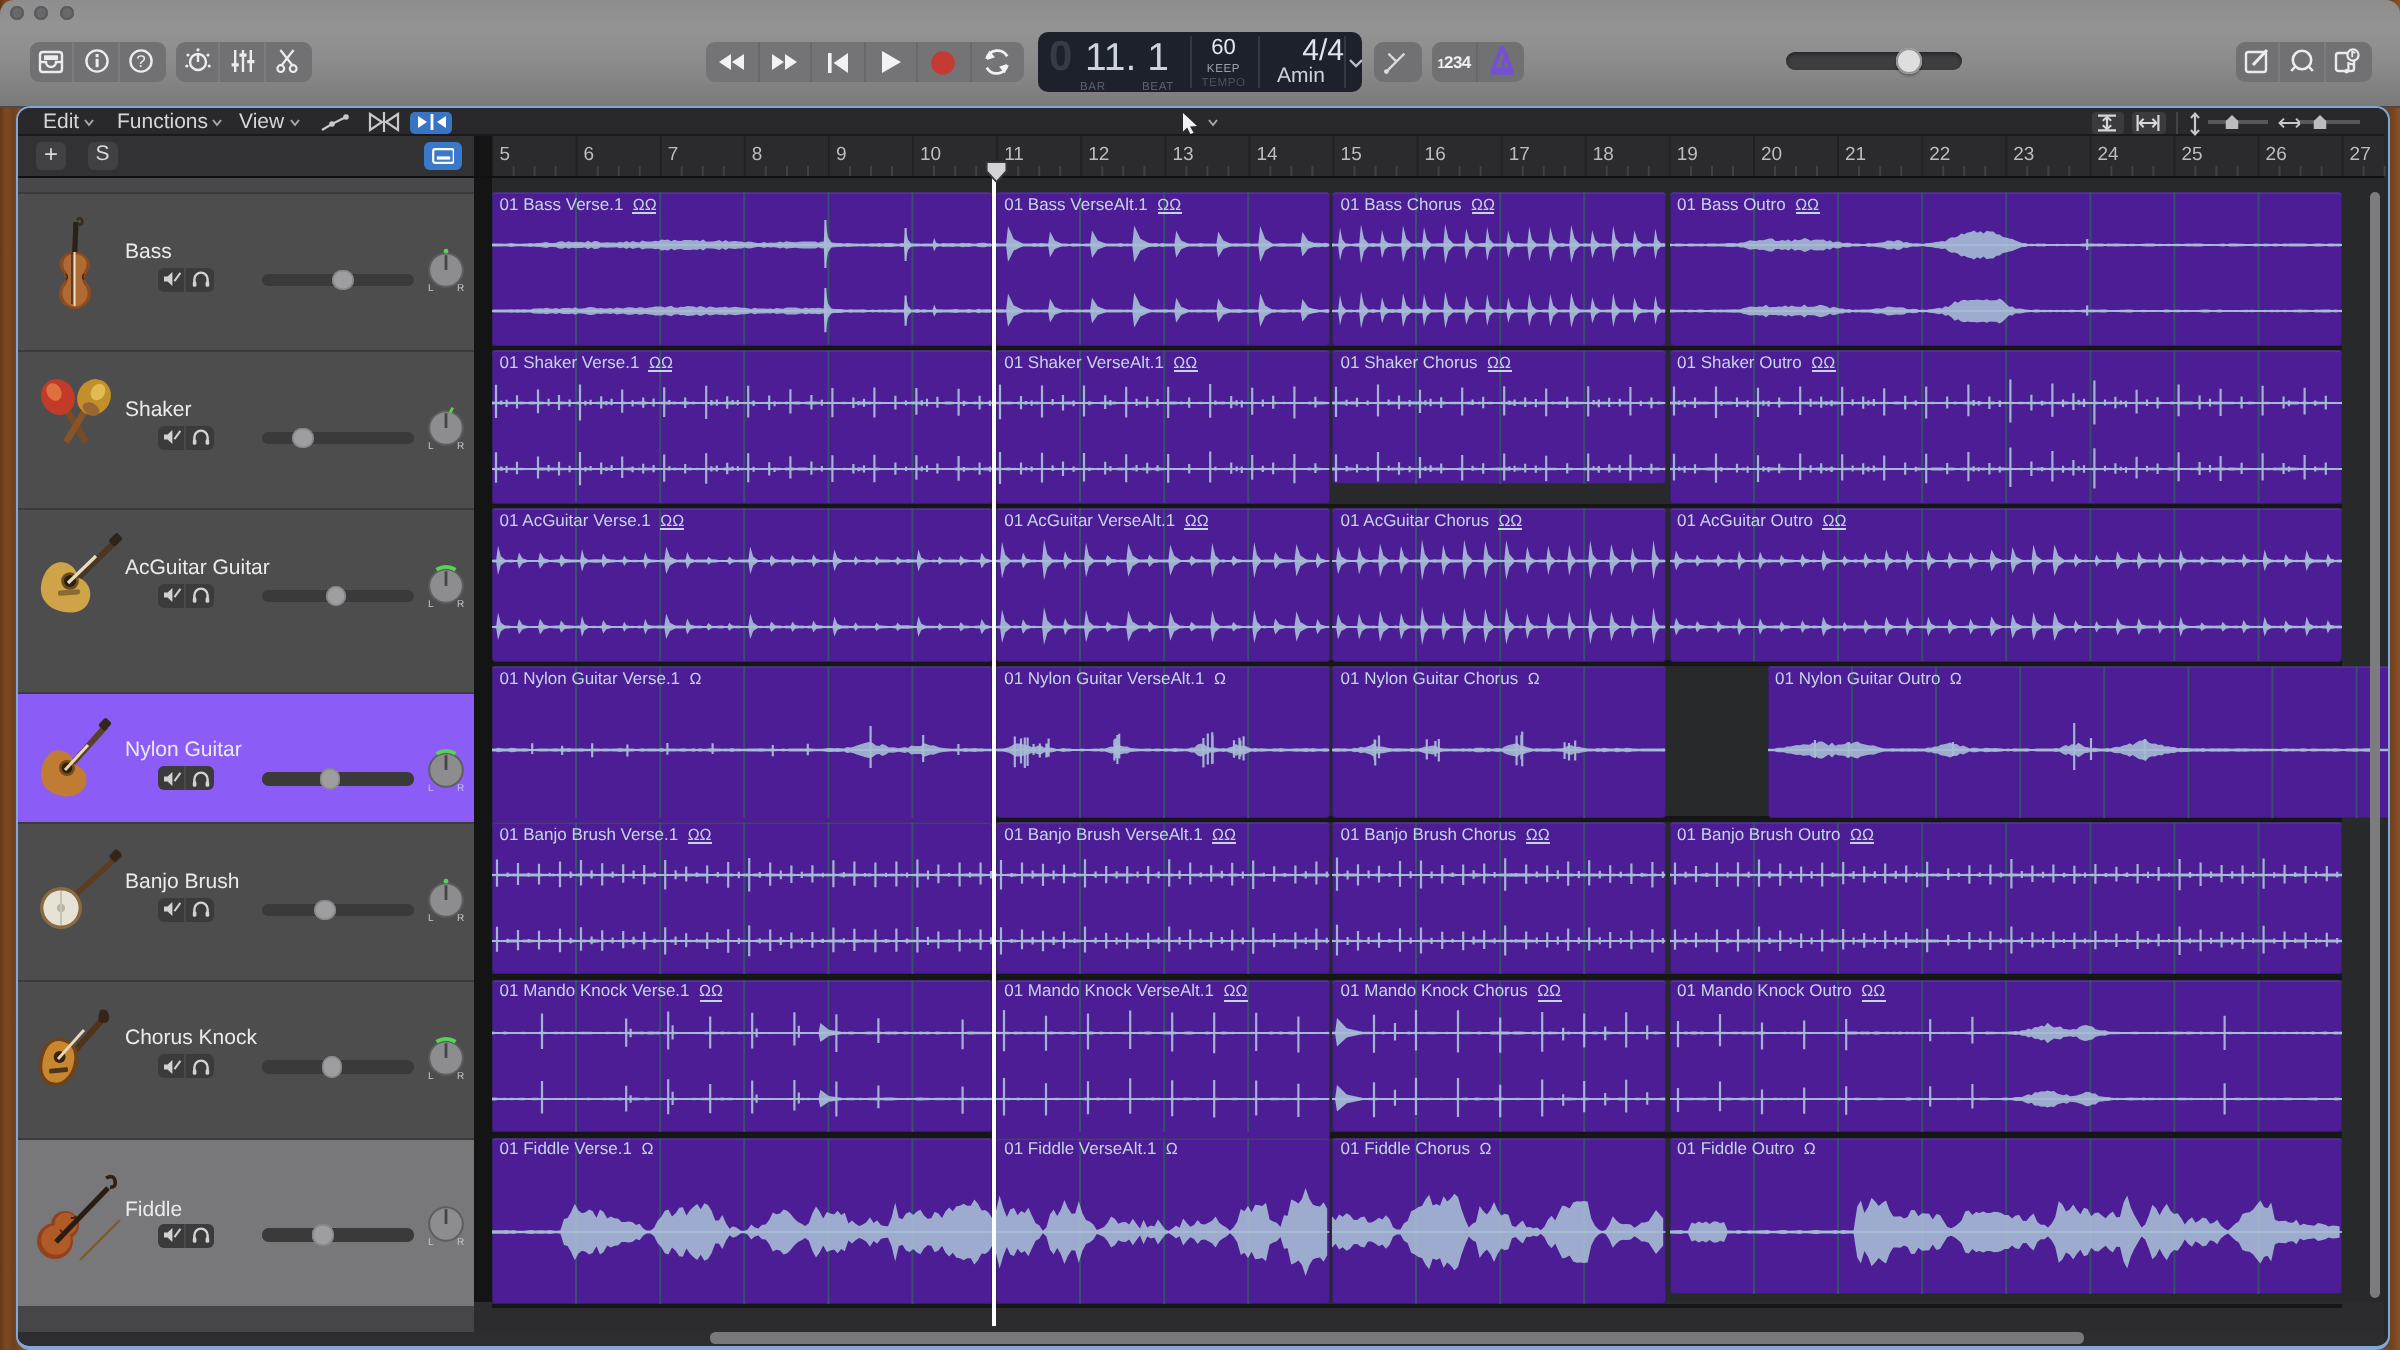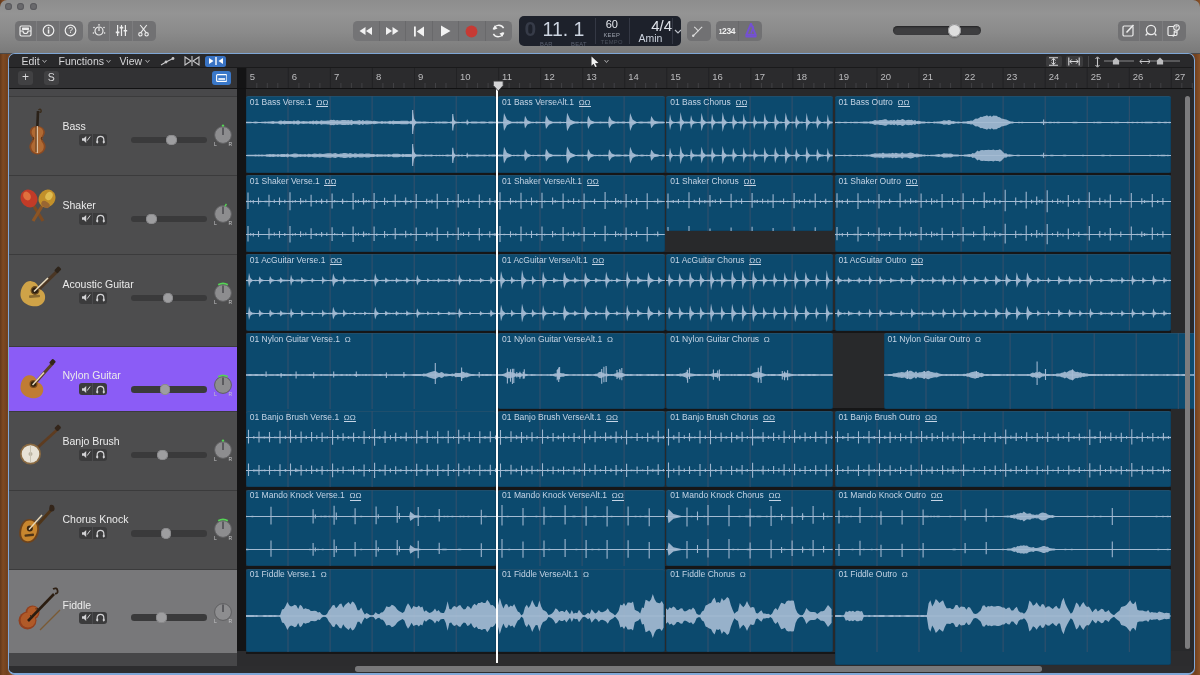--- a/index.html
+++ b/index.html
@@ -29,21 +29,21 @@
 #hcol{position:absolute;left:9.5px;top:89.5px;width:227.5px;height:564px;background:#4d4d4e}
 .hrow{position:absolute;left:9.5px;width:227.5px;background:#4d4d4e;border-top:1px solid #3b3b3c}
 .hname{position:absolute;left:53.5px;font-size:10.5px;color:#ebebeb}
 .msgrp{position:absolute;left:70px;width:28px;height:12px;background:#3b3b3c;border-radius:3px;display:flex}
 .msgrp div{width:14px;display:flex;align-items:center;justify-content:center}
 .slid{position:absolute;left:121.5px;width:76px;height:6.6px;background:#3a3a3b;border-radius:3.3px}
 .sthumb{position:absolute;width:10.6px;height:10.6px;border-radius:50%;background:#9e9ea0;box-shadow:inset 0 0 0 0.8px #868688}
 #botbar{position:absolute;left:9.5px;top:666.3px;width:1183px;height:7px;background:#2d2d2f}
 #hscroll{position:absolute;left:355px;top:666.8px;width:687px;height:5.4px;border-radius:2.7px;background:#78787a}
 #vscroll{position:absolute;left:1185.2px;top:96px;width:5.8px;height:553px;border-radius:2.9px;background:#7c7c7e}
-.region{position:absolute;background:#0c4a6e;border-radius:2px;box-shadow:inset 0 1px 0 rgba(255,255,255,.08),inset 0 0 0 0.5px rgba(20,32,48,.4);overflow:hidden}
+.region{position:absolute;background:#4c1d95;border-radius:2px;box-shadow:inset 0 1px 0 rgba(255,255,255,.08),inset 0 0 0 0.5px rgba(20,32,48,.4);overflow:hidden}
 .rtitle{position:absolute;left:4px;top:0.5px;font-size:8.5px;color:#c5d4e5;white-space:nowrap;z-index:2}
 .loopi{font-size:8px;border-bottom:1px solid #c5d4e5;line-height:7.5px;display:inline-block}
 #playline{position:absolute;left:496.8px;top:89.5px;width:1.5px;height:574px;background:#fdfdfd;z-index:5}
 .zbtn{position:absolute;top:56.3px;width:16.5px;height:10.8px;background:#3b3b3d;border-radius:2px;display:flex;align-items:center;justify-content:center}
 </style></head><body>
 <div id="cbar">
 <div class="tl" style="left:4.8px"></div>
     <div class="tl" style="left:17.1px"></div>
     <div class="tl" style="left:29.5px"></div>
 <div class="tbgroup" style="left:15px;width:68px">
@@ -376,21 +376,21 @@
       <div class="hrow" style="top:254.7px;height:78.8px;background:#4d4d4e">
         <div style="position:absolute;left:6.5px;top:11px"><svg width="46" height="42" viewBox="0 0 46 42">
             <line x1="22" y1="24" x2="42" y2="4.5" stroke="#4a3624" stroke-width="3.2"></line>
             <rect x="39" y="1.5" width="6" height="4.5" rx="1" transform="rotate(-45 42 4)" fill="#2e241a"></rect>
             <path d="M13.5 15.5 C19 15.5 21.5 19 21.5 22 C27 22.5 30 27 29.5 31.5 C29 37.5 23.5 40.5 17 40 C9.5 39.5 4.5 35 4.5 28.5 C4.5 21 8.5 15.5 13.5 15.5 Z" fill="#cfa348" transform="rotate(8 17 28)"></path>
             <circle cx="19" cy="24.5" r="4.4" fill="#6a4a1e"></circle>
             <circle cx="19" cy="24.5" r="3" fill="#2c1f10"></circle>
             <line x1="18" y1="25.5" x2="32" y2="12" stroke="#e8dcc0" stroke-width="1.6"></line>
             <rect x="13" y="29" width="11" height="2.6" rx="1" transform="rotate(-4 18 30)" fill="#8a6a30"></rect>
           </svg></div>
-        <div class="hname" style="top:22.5px">Acoustic Guitar</div>
+        <div class="hname" style="top:22.5px">AcGuitar Guitar</div>
         <div class="msgrp" style="top:36.5px">
           <div style="border-right:1px solid #4a4a4c">
             <svg width="10" height="9" viewBox="0 0 10 9">
               <path d="M1 3.2 H2.8 L5.2 1 V8 L2.8 5.8 H1 Z" fill="#d2d2d4"></path>
               <line x1="6.2" y1="5.6" x2="9.2" y2="1.4" stroke="#d2d2d4" stroke-width="1"></line>
             </svg>
           </div>
           <div>
             <svg width="9" height="9" viewBox="0 0 9 9">
               <path d="M1.2 8 V4.6 A3.3 3.3 0 0 1 7.8 4.6 V8" fill="none" stroke="#d2d2d4" stroke-width="1.2"></path>
@@ -648,21 +648,21 @@
           <line x1="84.1" y1="0" x2="84.1" y2="76.4" stroke="#36506c" stroke-width="1"></line>
           <line x1="126.1" y1="0" x2="126.1" y2="76.4" stroke="#36506c" stroke-width="1"></line>
           <rect x="0" y="26" width="166.7" height="1" fill="#a6bcd4" fill-opacity="0.85"></rect>
           <polygon points="0,25.9 1.6,25.9 3.2,25.9 4.8,25.9 6.4,25.8 8,25.9 9.6,26.1 11.2,25.8 12.8,26.1 14.4,25.8 16,26 17.6,26.1 19.2,25.9 20.8,25.8 22.4,26 24,26.1 25.6,26 27.2,26 28.8,26 30.4,26.1 32,25.9 33.6,26 35.2,25.8 36.8,25.8 38.4,25.9 40,26 41.6,26.1 43.2,26 44.8,26.1 46.4,25.9 48,25.9 49.6,26.1 51.2,26.1 52.8,25.9 54.4,25.9 56,25.8 57.6,25.9 59.2,25.8 60.8,26 62.4,26.1 64,25.9 65.6,25.8 67.2,26 68.8,26 70.4,26 72,25.8 73.6,25.9 75.2,25.9 76.8,26.1 78.4,26.1 80,25.9 81.6,26 83.2,26 84.8,26 86.4,25.9 88,25.7 89.6,25.8 91.2,26 92.8,25.8 94.4,26.1 96,25.8 97.6,26 99.2,26.1 100.8,26 102.4,25.9 104,26 105.6,26 107.2,26 108.8,26.1 110.4,25.9 112,25.9 113.6,25.8 115.2,26 116.8,25.9 118.4,25.8 120,25.9 121.6,26 123.2,26.1 124.8,25.9 126.4,26.1 128,25.9 129.6,26 131.2,26.1 132.8,26.1 134.4,26.1 136,26 137.6,26.1 139.2,25.8 140.8,26.1 142.4,26.1 144,25.9 145.6,26.1 147.2,25.9 148.8,26.1 150.4,26.1 152,26 153.6,26 155.2,26.1 156.8,25.8 158.4,26 160,25.8 161.6,25.8 163.2,25.8 164.8,25.9 166.4,26 166.4,27 164.8,27.1 163.2,27.2 161.6,27.2 160,27.2 158.4,27 156.8,27.2 155.2,26.9 153.6,27 152,27 150.4,26.9 148.8,26.9 147.2,27.1 145.6,26.9 144,27.1 142.4,26.9 140.8,26.9 139.2,27.2 137.6,26.9 136,27 134.4,26.9 132.8,26.9 131.2,26.9 129.6,27 128,27.1 126.4,26.9 124.8,27.1 123.2,26.9 121.6,27 120,27.1 118.4,27.2 116.8,27.1 115.2,27 113.6,27.2 112,27.1 110.4,27.1 108.8,26.9 107.2,27 105.6,27 104,27 102.4,27.1 100.8,27 99.2,26.9 97.6,27 96,27.2 94.4,26.9 92.8,27.2 91.2,27 89.6,27.2 88,27.3 86.4,27.1 84.8,27 83.2,27 81.6,27 80,27.1 78.4,26.9 76.8,26.9 75.2,27.1 73.6,27.1 72,27.2 70.4,27 68.8,27 67.2,27 65.6,27.2 64,27.1 62.4,26.9 60.8,27 59.2,27.2 57.6,27.1 56,27.2 54.4,27.1 52.8,27.1 51.2,26.9 49.6,26.9 48,27.1 46.4,27.1 44.8,26.9 43.2,27 41.6,26.9 40,27 38.4,27.1 36.8,27.2 35.2,27.2 33.6,27 32,27.1 30.4,26.9 28.8,27 27.2,27 25.6,27 24,26.9 22.4,27 20.8,27.2 19.2,27.1 17.6,26.9 16,27 14.4,27.2 12.8,26.9 11.2,27.2 9.6,26.9 8,27.1 6.4,27.2 4.8,27.1 3.2,27.1 1.6,27.1 0,27.1" fill="#a6bcd4" fill-opacity="0.9"></polygon>
           <path d="M2 17.3V34.6M12.5 23V29.6M17.8 25.2V27.9M15.1 25.5V27.3M23 17.7V33.8M28.3 24.5V27.6M33.5 22.5V30.3M38.8 25.2V28.1M44 17.8V33.2M46.7 25.6V27.6M54.6 22.6V29.5M57.2 25V27.7M65.1 18.4V33.7M70.3 24.4V28M75.6 23.2V28.9M80.8 24.5V27.7M86.1 18.4V34M96.6 23.8V28.9M107.1 17V33.9M109.7 25.3V27.4M117.6 23V29.1M122.9 25.2V28.7M120.3 25.1V27.7M128.1 18.9V32.4M133.4 24.8V28.2M138.6 22.9V29.4M149.2 18.3V34.2M159.7 23.4V28.7" stroke="#a6bcd4" stroke-width="1.1" fill="none" stroke-opacity="0.95"></path>
           <rect x="0" y="59" width="166.7" height="1" fill="#a6bcd4" fill-opacity="0.85"></rect>
           <polygon points="0,58.9 1.6,58.8 3.2,59 4.8,58.9 6.4,58.8 8,59 9.6,58.9 11.2,59.1 12.8,58.9 14.4,59 16,59.1 17.6,59.1 19.2,59.1 20.8,59 22.4,59.1 24,59.1 25.6,59.1 27.2,59.1 28.8,58.9 30.4,59 32,59 33.6,59.1 35.2,58.9 36.8,59.1 38.4,58.9 40,58.9 41.6,59 43.2,59 44.8,58.9 46.4,59.1 48,58.9 49.6,59.1 51.2,58.9 52.8,59.1 54.4,59.1 56,58.9 57.6,59.1 59.2,59.1 60.8,58.9 62.4,58.8 64,58.9 65.6,59.1 67.2,59 68.8,58.8 70.4,59 72,59.1 73.6,58.8 75.2,58.9 76.8,58.8 78.4,59 80,58.8 81.6,58.8 83.2,58.9 84.8,59 86.4,59 88,59 89.6,59 91.2,59 92.8,59 94.4,58.9 96,59 97.6,59.1 99.2,59.1 100.8,59 102.4,59 104,59.1 105.6,59.1 107.2,59 108.8,59.1 110.4,59 112,59.1 113.6,59 115.2,58.9 116.8,59 118.4,59 120,59.1 121.6,59.1 123.2,59.1 124.8,59 126.4,59.1 128,58.8 129.6,59 131.2,59 132.8,58.9 134.4,58.9 136,59 137.6,58.9 139.2,59.1 140.8,58.9 142.4,59 144,58.9 145.6,59.1 147.2,58.9 148.8,58.9 150.4,59.1 152,59 153.6,59 155.2,59 156.8,58.8 158.4,59 160,58.8 161.6,58.9 163.2,59 164.8,59 166.4,59.1 166.4,59.9 164.8,60 163.2,60 161.6,60.1 160,60.2 158.4,60 156.8,60.2 155.2,60 153.6,60 152,60 150.4,59.9 148.8,60.1 147.2,60.1 145.6,59.9 144,60.1 142.4,60 140.8,60.1 139.2,59.9 137.6,60.1 136,60 134.4,60.1 132.8,60.1 131.2,60 129.6,60 128,60.2 126.4,59.9 124.8,60 123.2,59.9 121.6,59.9 120,59.9 118.4,60 116.8,60 115.2,60.1 113.6,60 112,59.9 110.4,60 108.8,59.9 107.2,60 105.6,59.9 104,59.9 102.4,60 100.8,60 99.2,59.9 97.6,59.9 96,60 94.4,60.1 92.8,60 91.2,60 89.6,60 88,60 86.4,60 84.8,60 83.2,60.1 81.6,60.2 80,60.2 78.4,60 76.8,60.2 75.2,60.1 73.6,60.2 72,59.9 70.4,60 68.8,60.2 67.2,60 65.6,59.9 64,60.1 62.4,60.2 60.8,60.1 59.2,59.9 57.6,59.9 56,60.1 54.4,59.9 52.8,59.9 51.2,60.1 49.6,59.9 48,60.1 46.4,59.9 44.8,60.1 43.2,60 41.6,60 40,60.1 38.4,60.1 36.8,59.9 35.2,60.1 33.6,59.9 32,60 30.4,60 28.8,60.1 27.2,59.9 25.6,59.9 24,59.9 22.4,59.9 20.8,60 19.2,59.9 17.6,59.9 16,59.9 14.4,60 12.8,60.1 11.2,59.9 9.6,60.1 8,60 6.4,60.2 4.8,60.1 3.2,60 1.6,60.2 0,60.1" fill="#a6bcd4" fill-opacity="0.9"></polygon>
           <path d="M2 51V67M12.5 56.3V62.3M17.8 58.3V60.8M15.1 58.5V60.2M23 51.4V66.2M28.3 57.6V60.5M33.5 55.8V63M38.8 58.3V60.9M44 51.5V65.7M46.7 58.7V60.5M54.6 55.9V62.3M57.2 58.1V60.6M65.1 52.1V66.1M70.3 57.5V60.8M75.6 56.4V61.7M80.8 57.6V60.6M86.1 52V66.4M96.6 57V61.7M107.1 50.8V66.3M109.7 58.4V60.3M117.6 56.3V61.9M122.9 58.3V61.5M120.3 58.2V60.6M128.1 52.5V64.9M133.4 57.9V61M138.6 56.2V62.1M149.2 52V66.6M159.7 56.6V61.5" stroke="#a6bcd4" stroke-width="1.1" fill="none" stroke-opacity="0.95"></path>
         </svg>
       </div>
-      <div class="region" style="left:666.8px;top:175.8px;width:166.7px;height:56px">
+      <div class="region" style="left:666.8px;top:175.8px;width:166.7px;height:67px">
         <div class="rtitle">01 Shaker Chorus&nbsp; <span class="loopi">ΩΩ</span></div>
         <svg width="166.7" height="76.4" style="position:absolute;left:0;top:0">
           <line x1="42" y1="0" x2="42" y2="76.4" stroke="#36506c" stroke-width="1"></line>
           <line x1="84.1" y1="0" x2="84.1" y2="76.4" stroke="#36506c" stroke-width="1"></line>
           <line x1="126.1" y1="0" x2="126.1" y2="76.4" stroke="#36506c" stroke-width="1"></line>
           <rect x="0" y="26" width="166.7" height="1" fill="#a6bcd4" fill-opacity="0.85"></rect>
           <polygon points="0,25.9 1.6,25.7 3.2,25.9 4.8,25.8 6.4,25.8 8,26 9.6,25.8 11.2,25.8 12.8,25.9 14.4,26.1 16,26 17.6,26 19.2,26.1 20.8,26 22.4,26 24,25.9 25.6,25.9 27.2,26 28.8,25.8 30.4,25.8 32,25.9 33.6,25.7 35.2,25.8 36.8,25.8 38.4,26 40,25.8 41.6,25.8 43.2,25.8 44.8,25.8 46.4,26 48,25.9 49.6,25.9 51.2,25.9 52.8,25.9 54.4,25.8 56,25.7 57.6,26 59.2,25.9 60.8,25.9 62.4,25.9 64,25.9 65.6,26.1 67.2,25.9 68.8,25.8 70.4,25.8 72,26.1 73.6,25.8 75.2,26.1 76.8,26.1 78.4,25.9 80,25.9 81.6,26.1 83.2,26.1 84.8,25.9 86.4,26 88,25.8 89.6,25.8 91.2,25.8 92.8,26 94.4,25.8 96,25.9 97.6,25.9 99.2,25.8 100.8,26 102.4,26 104,25.7 105.6,25.8 107.2,25.8 108.8,26.1 110.4,25.8 112,26 113.6,25.7 115.2,25.7 116.8,25.9 118.4,25.9 120,25.9 121.6,25.8 123.2,25.9 124.8,25.9 126.4,26 128,26 129.6,26 131.2,26 132.8,25.8 134.4,25.9 136,25.8 137.6,25.9 139.2,26 140.8,25.9 142.4,26 144,25.9 145.6,25.8 147.2,25.8 148.8,25.9 150.4,26.1 152,26 153.6,26 155.2,26 156.8,26.1 158.4,25.8 160,25.8 161.6,26.1 163.2,25.8 164.8,25.9 166.4,26 166.4,27 164.8,27.1 163.2,27.2 161.6,26.9 160,27.2 158.4,27.2 156.8,26.9 155.2,27 153.6,27 152,27 150.4,26.9 148.8,27.1 147.2,27.2 145.6,27.2 144,27.1 142.4,27 140.8,27.1 139.2,27 137.6,27.1 136,27.2 134.4,27.1 132.8,27.2 131.2,27 129.6,27 128,27 126.4,27 124.8,27.1 123.2,27.1 121.6,27.2 120,27.1 118.4,27.1 116.8,27.1 115.2,27.3 113.6,27.3 112,27 110.4,27.2 108.8,26.9 107.2,27.2 105.6,27.2 104,27.3 102.4,27 100.8,27 99.2,27.2 97.6,27.1 96,27.1 94.4,27.2 92.8,27 91.2,27.2 89.6,27.2 88,27.2 86.4,27 84.8,27.1 83.2,26.9 81.6,26.9 80,27.1 78.4,27.1 76.8,26.9 75.2,26.9 73.6,27.2 72,26.9 70.4,27.2 68.8,27.2 67.2,27.1 65.6,26.9 64,27.1 62.4,27.1 60.8,27.1 59.2,27.1 57.6,27 56,27.3 54.4,27.2 52.8,27.1 51.2,27.1 49.6,27.1 48,27.1 46.4,27 44.8,27.2 43.2,27.2 41.6,27.2 40,27.2 38.4,27 36.8,27.2 35.2,27.2 33.6,27.3 32,27.1 30.4,27.2 28.8,27.2 27.2,27 25.6,27.1 24,27.1 22.4,27 20.8,27 19.2,26.9 17.6,27 16,27 14.4,26.9 12.8,27.1 11.2,27.2 9.6,27.2 8,27 6.4,27.2 4.8,27.2 3.2,27.1 1.6,27.3 0,27.1" fill="#a6bcd4" fill-opacity="0.9"></polygon>
           <path d="M2 18.4V33.5M7.3 24.9V27.9M12.5 23.9V28.4M17.8 25.3V27.6M23 17.3V33.2M28.3 24.7V27.6M33.5 22.8V29.6M38.8 25V28.2M44 19.9V31.5M49.3 24.4V28.1M46.7 25.1V27.6M54.6 23.6V29M65.1 18.8V32.8M70.3 24.8V27.5M75.6 23.4V29.1M86.1 18.1V32.7M91.3 24.8V28M88.7 25.2V27.4M96.6 23.7V28.5M101.9 24.5V28.6M107.1 19.3V33.1M117.6 23.4V29M128.1 18.1V33.2M133.4 24.8V28.6M130.8 25V27.4M138.6 23.9V28.5M143.9 24.4V28.3M149.2 18.5V32.7M154.4 25.4V28M159.7 23.7V29.1" stroke="#a6bcd4" stroke-width="1.1" fill="none" stroke-opacity="0.95"></path>
           <rect x="0" y="59" width="166.7" height="1" fill="#a6bcd4" fill-opacity="0.85"></rect>
           <polygon points="0,58.7 1.6,58.8 3.2,58.9 4.8,59 6.4,59 8,58.8 9.6,58.8 11.2,59 12.8,59.1 14.4,58.9 16,59 17.6,59 19.2,59 20.8,59.1 22.4,58.8 24,58.9 25.6,59.1 27.2,59 28.8,59 30.4,58.8 32,58.9 33.6,58.9 35.2,58.8 36.8,59 38.4,59 40,58.9 41.6,59 43.2,58.9 44.8,58.9 46.4,58.9 48,59 49.6,58.8 51.2,58.9 52.8,58.8 54.4,58.9 56,58.9 57.6,59 59.2,59.1 60.8,59.1 62.4,59 64,58.8 65.6,59.1 67.2,59 68.8,59.1 70.4,58.9 72,58.9 73.6,59 75.2,58.9 76.8,59 78.4,59 80,58.9 81.6,58.9 83.2,58.8 84.8,58.9 86.4,58.8 88,58.8 89.6,59 91.2,59.1 92.8,58.8 94.4,58.9 96,59 97.6,59.1 99.2,59.1 100.8,59 102.4,59 104,58.8 105.6,59 107.2,58.9 108.8,58.9 110.4,58.9 112,58.9 113.6,59.1 115.2,59 116.8,59 118.4,58.9 120,58.9 121.6,59.1 123.2,59 124.8,59.1 126.4,58.8 128,59 129.6,58.9 131.2,59 132.8,58.8 134.4,59 136,59 137.6,58.9 139.2,58.8 140.8,58.9 142.4,58.9 144,59.1 145.6,59.1 147.2,58.9 148.8,58.9 150.4,58.9 152,58.9 153.6,59 155.2,59.1 156.8,59.1 158.4,58.9 160,58.9 161.6,58.9 163.2,58.8 164.8,59.1 166.4,58.8 166.4,60.2 164.8,59.9 163.2,60.2 161.6,60.1 160,60.1 158.4,60.1 156.8,59.9 155.2,59.9 153.6,60 152,60.1 150.4,60.1 148.8,60.1 147.2,60.1 145.6,59.9 144,59.9 142.4,60.1 140.8,60.1 139.2,60.2 137.6,60.1 136,60 134.4,60 132.8,60.2 131.2,60 129.6,60.1 128,60 126.4,60.2 124.8,59.9 123.2,60 121.6,59.9 120,60.1 118.4,60.1 116.8,60 115.2,60 113.6,59.9 112,60.1 110.4,60.1 108.8,60.1 107.2,60.1 105.6,60 104,60.2 102.4,60 100.8,60 99.2,59.9 97.6,59.9 96,60 94.4,60.1 92.8,60.2 91.2,59.9 89.6,60 88,60.2 86.4,60.2 84.8,60.1 83.2,60.2 81.6,60.1 80,60.1 78.4,60 76.8,60 75.2,60.1 73.6,60 72,60.1 70.4,60.1 68.8,59.9 67.2,60 65.6,59.9 64,60.2 62.4,60 60.8,59.9 59.2,59.9 57.6,60 56,60.1 54.4,60.1 52.8,60.2 51.2,60.1 49.6,60.2 48,60 46.4,60.1 44.8,60.1 43.2,60.1 41.6,60 40,60.1 38.4,60 36.8,60 35.2,60.2 33.6,60.1 32,60.1 30.4,60.2 28.8,60 27.2,60 25.6,59.9 24,60.1 22.4,60.2 20.8,59.9 19.2,60 17.6,60 16,60 14.4,60.1 12.8,59.9 11.2,60 9.6,60.2 8,60.2 6.4,60 4.8,60 3.2,60.1 1.6,60.2 0,60.3" fill="#a6bcd4" fill-opacity="0.9"></polygon>
@@ -952,21 +952,21 @@
       <div class="region" style="left:666.8px;top:569.3px;width:166.7px;height:83.2px">
         <div class="rtitle">01 Fiddle Chorus&nbsp; <span style="font-size:8px">Ω</span></div>
         <svg width="166.7" height="83.2" style="position:absolute;left:0;top:0">
           <line x1="42" y1="0" x2="42" y2="83.2" stroke="#36506c" stroke-width="1"></line>
           <line x1="84.1" y1="0" x2="84.1" y2="83.2" stroke="#36506c" stroke-width="1"></line>
           <line x1="126.1" y1="0" x2="126.1" y2="83.2" stroke="#36506c" stroke-width="1"></line>
           <rect x="0" y="46.5" width="166.7" height="1" fill="#a6bcd4" fill-opacity="0.85"></rect>
           <polygon points="0,39.2 1.8,41.1 3.6,38.2 5.4,39.4 7.2,37.6 9,38.6 10.8,40.9 12.6,41 14.4,39.6 16.2,39.2 18,42.3 19.8,42.3 21.6,41.2 23.4,39.9 25.2,40.8 27,38.6 28.8,40.6 30.6,44.8 32.4,45.8 34.2,45.7 36,42.6 37.8,41.5 39.6,36.6 41.4,35.8 43.2,34.5 45,34 46.8,30.6 48.6,28.4 50.4,33.8 52.2,33 54,33.9 55.8,29.1 57.6,31.7 59.4,30.3 61.2,27.9 63,29.5 64.8,35.9 66.6,40.7 68.4,44.7 70.2,42.9 72,42 73.8,34 75.6,36.5 77.4,38.2 79.2,36 81,32 82.8,36 84.6,38.7 86.4,37.9 88.2,38.4 90,43.9 91.8,44.5 93.6,42.7 95.4,41.3 97.2,44.6 99,44.5 100.8,45.1 102.6,44.8 104.4,46.1 106.2,44.4 108,40.8 109.8,38.9 111.6,41.2 113.4,37.2 115.2,33.7 117,34.3 118.8,35.3 120.6,32.2 122.4,31.6 124.2,31.8 126,31.5 127.8,31.7 129.6,40.1 131.4,43.7 133.2,45.6 135,46.5 136.8,46 138.6,43.2 140.4,39.1 142.2,41.3 144,42.8 145.8,43.1 147.6,43 149.4,43.2 151.2,44.9 153,43.7 154.8,42.3 156.6,42.2 158.4,41.5 160.2,38.8 162,36 163.8,38.1 165.6,40.2 165.6,53.8 163.8,55.9 162,58 160.2,55.2 158.4,52.5 156.6,51.8 154.8,51.7 153,50.3 151.2,49.1 149.4,50.8 147.6,51 145.8,50.9 144,51.2 142.2,52.7 140.4,54.9 138.6,50.8 136.8,48 135,47.5 133.2,48.4 131.4,50.3 129.6,53.9 127.8,62.3 126,62.5 124.2,62.2 122.4,62.4 120.6,61.8 118.8,58.7 117,59.7 115.2,60.3 113.4,56.8 111.6,52.8 109.8,55.1 108,53.2 106.2,49.6 104.4,47.9 102.6,49.2 100.8,48.9 99,49.5 97.2,49.4 95.4,52.7 93.6,51.3 91.8,49.5 90,50.1 88.2,55.6 86.4,56.1 84.6,55.3 82.8,58 81,62 79.2,58 77.4,55.8 75.6,57.5 73.8,60 72,52 70.2,51.1 68.4,49.3 66.6,53.3 64.8,58.1 63,64.5 61.2,66.1 59.4,63.7 57.6,62.3 55.8,64.9 54,60.1 52.2,61 50.4,60.2 48.6,65.6 46.8,63.4 45,60 43.2,59.5 41.4,58.2 39.6,57.4 37.8,52.5 36,51.4 34.2,48.3 32.4,48.2 30.6,49.2 28.8,53.4 27,55.4 25.2,53.2 23.4,54.1 21.6,52.8 19.8,51.7 18,51.7 16.2,54.8 14.4,54.4 12.6,53 10.8,53.1 9,55.4 7.2,56.4 5.4,54.6 3.6,55.8 1.8,52.9 0,54.8" fill="#a6bcd4" fill-opacity="0.9"></polygon>
         </svg>
       </div>
-      <div class="region" style="left:835px;top:569.3px;width:336.4px;height:96px">
+      <div class="region" style="left:835px;top:569.3px;width:336.4px;height:78px">
         <div class="rtitle">01 Fiddle Outro&nbsp; <span style="font-size:8px">Ω</span></div>
         <svg width="336.4" height="83.2" style="position:absolute;left:0;top:0">
           <line x1="42" y1="0" x2="42" y2="83.2" stroke="#36506c" stroke-width="1"></line>
           <line x1="84" y1="0" x2="84" y2="83.2" stroke="#36506c" stroke-width="1"></line>
           <line x1="126.1" y1="0" x2="126.1" y2="83.2" stroke="#36506c" stroke-width="1"></line>
           <line x1="168.1" y1="0" x2="168.1" y2="83.2" stroke="#36506c" stroke-width="1"></line>
           <line x1="210.2" y1="0" x2="210.2" y2="83.2" stroke="#36506c" stroke-width="1"></line>
           <line x1="252.2" y1="0" x2="252.2" y2="83.2" stroke="#36506c" stroke-width="1"></line>
           <line x1="294.3" y1="0" x2="294.3" y2="83.2" stroke="#36506c" stroke-width="1"></line>
           <rect x="0" y="46.5" width="336.4" height="1" fill="#a6bcd4" fill-opacity="0.85"></rect>

